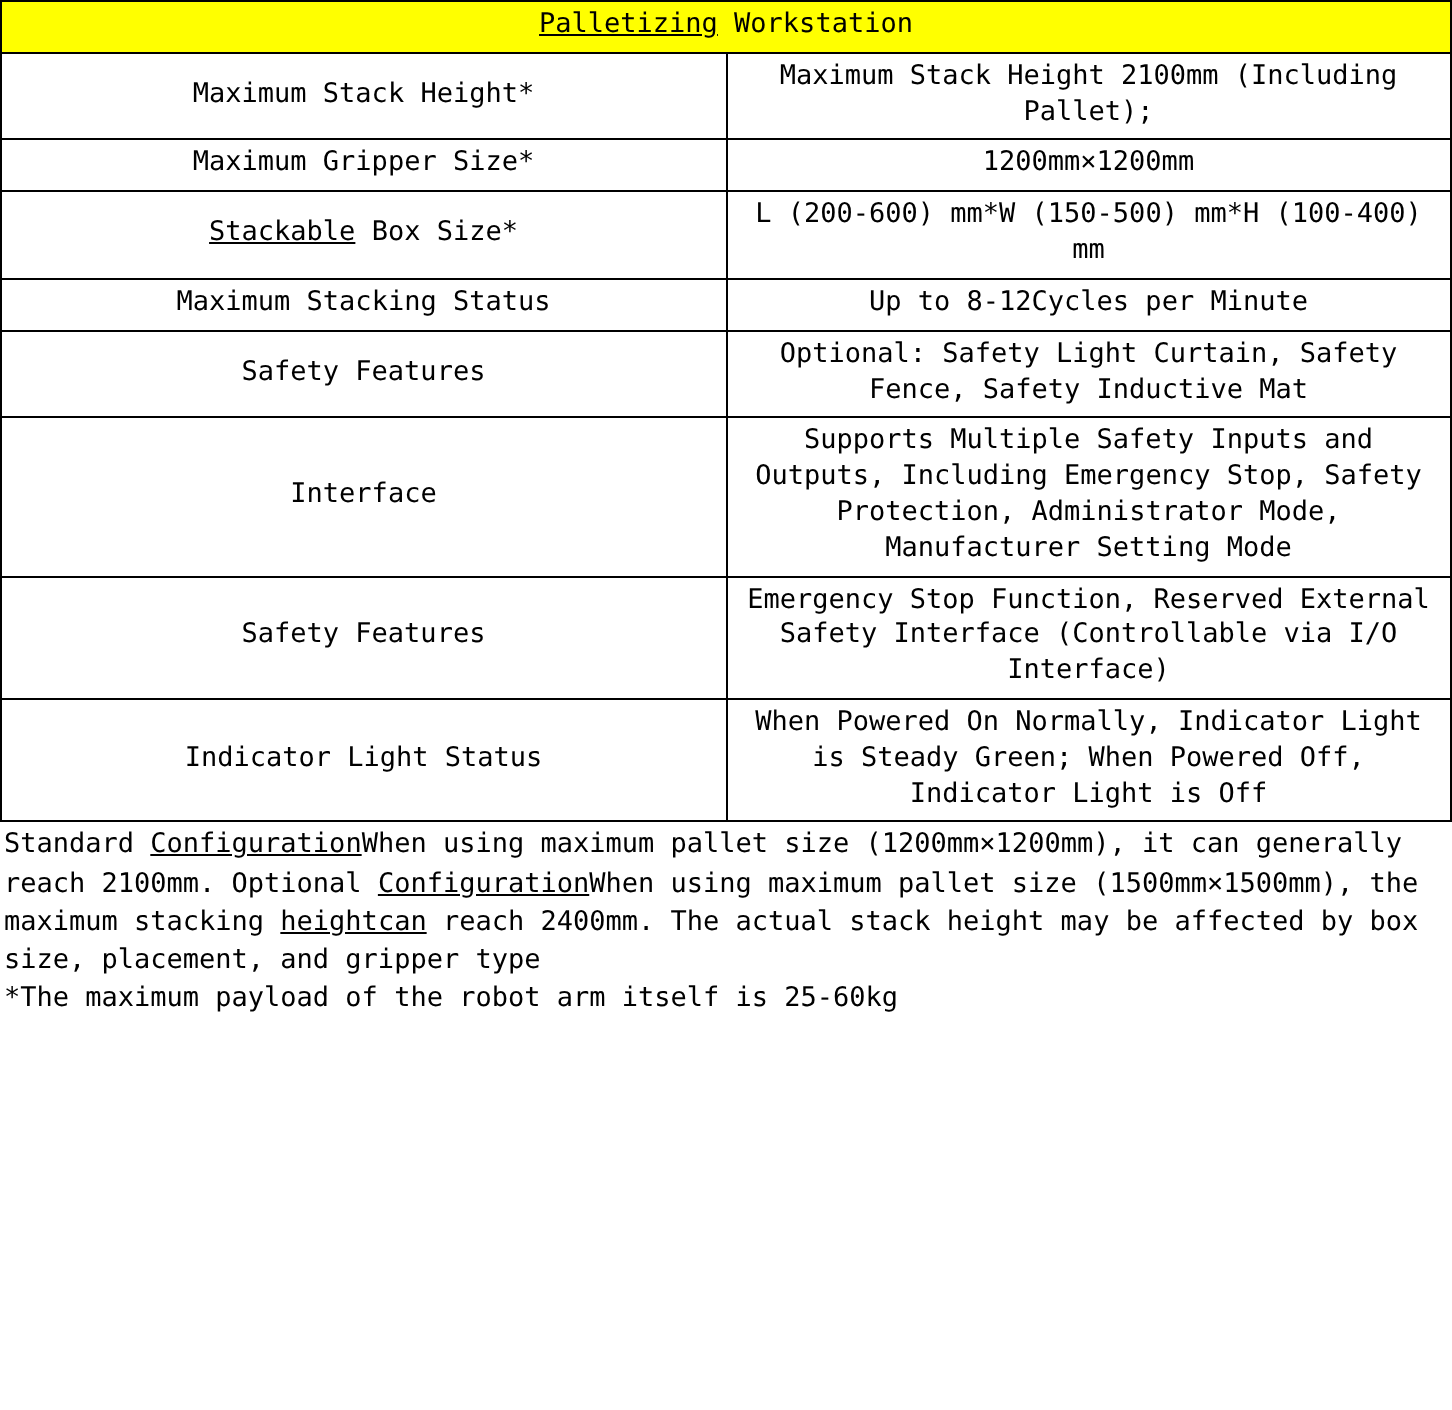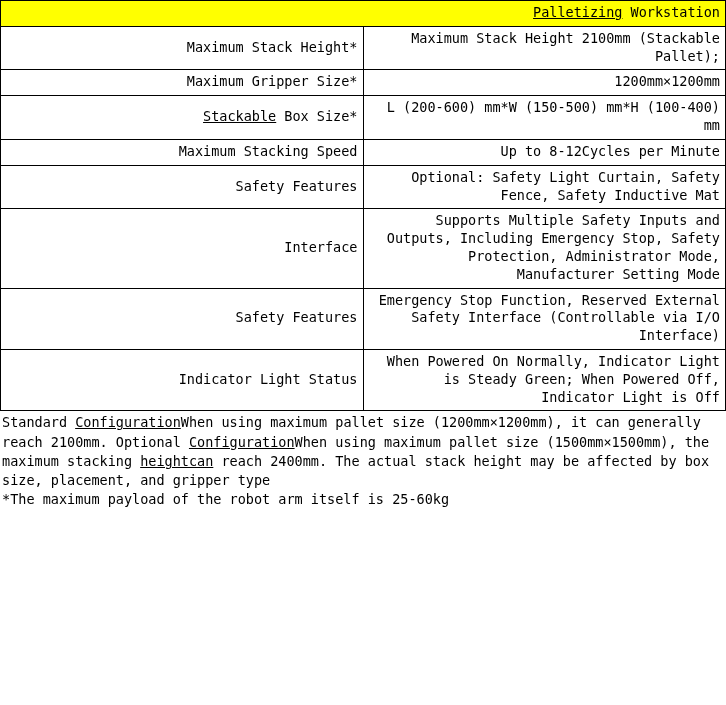--- a/index.html
+++ b/index.html
@@ -24,21 +24,21 @@
     border-collapse: collapse;
     width: 726px;
     table-layout: fixed;
   }
   table.spec td, table.spec th {
     border: 1px solid #000000;
     padding: 3px 5px 4px 5px;
     vertical-align: middle;
     line-height: 1.32;
     font-weight: normal;
-    text-align: right;
+    text-align: center;
   }
   .title-cell {
     background: #ffff00;
     font-weight: bold;
     padding: 2px 5px 3px 5px;
     line-height: 1.3;
   }
   .title-part-under {
     text-decoration: underline;
   }
@@ -67,35 +67,35 @@
 <div class="page">
 
   <table class="spec">
     <tbody>
       <tr>
         <td class="title-cell" colspan="2"><span class="title-part-under">Palletizing</span><span> Workstation</span></td>
       </tr>
 
       <tr>
         <td class="col-label">Maximum Stack Height*</td>
-        <td>Maximum Stack Height 2100mm (Stackable Pallet);</td>
+        <td>Maximum Stack Height 2100mm (Including Pallet);</td>
       </tr>
 
       <tr>
         <td class="col-label">Maximum Gripper Size*</td>
         <td>1200mm×1200mm</td>
       </tr>
 
       <tr>
         <td class="col-label"><span class="label-underline">Stackable</span><span> Box Size*</span></td>
         <td>L (200-600) mm*W (150-500) mm*H (100-400) mm</td>
       </tr>
 
       <tr>
-        <td class="col-label">Maximum Stacking Speed</td>
+        <td class="col-label">Maximum Stacking Status</td>
         <td>Up to 8-12Cycles per Minute</td>
       </tr>
 
 
 
       <tr>
         <td class="col-label">Safety Features</td>
         <td>Optional: Safety Light Curtain, Safety Fence, Safety Inductive Mat</td>
       </tr>
 

